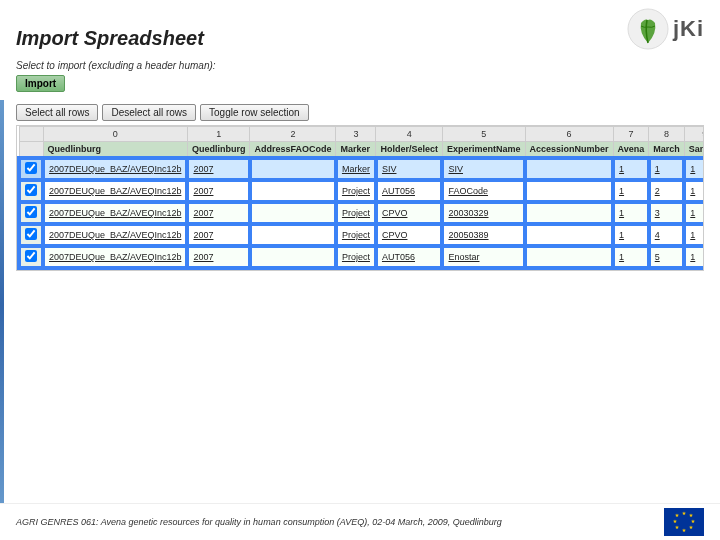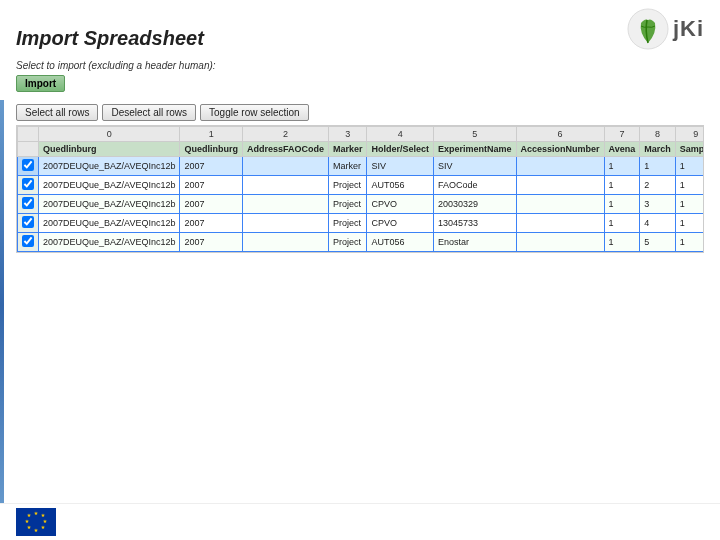--- a/index.html
+++ b/index.html
@@ -119,23 +119,24 @@
       font-weight: bold;
       font-size: 9px;
       color: #222;
     }
     table thead tr.col-fields th:first-child {
       background: #e8e8e8;
     }
 
     
     table tbody tr td {
-      border: 1px solid #3b82f6;
+      border: 4px solid #3b82f6;
       padding: 2px 4px;
       color: #222;
+      text-decoration: underline;
     }
     table tbody tr:nth-child(odd) td {
       background: #f9fff9;
     }
     table tbody tr:nth-child(even) td {
       background: #fff;
     }
     table tbody tr td:first-child {
       background: #e8f0e8;
       text-align: center;
@@ -300,21 +301,21 @@
             <td>3</td>
             <td>1</td>
           </tr>
           <tr>
             <td><input type="checkbox" checked="" style=""></td>
             <td>2007DEUQue_BAZ/AVEQInc12b</td>
             <td>2007</td>
             <td></td>
             <td>Project</td>
             <td>CPVO</td>
-            <td>13045733</td>
+            <td>20050389</td>
             <td></td>
             <td>1</td>
             <td>4</td>
             <td>1</td>
           </tr>
           <tr>
             <td><input type="checkbox" checked="" style=""></td>
             <td>2007DEUQue_BAZ/AVEQInc12b</td>
             <td>2007</td>
             <td></td>
@@ -325,20 +326,21 @@
             <td>1</td>
             <td>5</td>
             <td>1</td>
           </tr>
         </tbody>
     </table>
   </div>
 </div>
 
 <div id="footer">
+  <span class="footer-text">AGRI GENRES 061: Avena genetic resources for quality in human consumption (AVEQ), 02-04 March, 2009, Quedlinburg</span>
 
   <svg class="eu-flag" viewBox="0 0 40 28" xmlns="http://www.w3.org/2000/svg">
     <rect width="40" height="28" fill="#003399"></rect>
 
     <g fill="#FFCC00" font-size="5" text-anchor="middle">
       <text x="20" y="7">★</text>
       <text x="20" y="24">★</text>
       <text x="11" y="15">★</text>
       <text x="29" y="15">★</text>
       <text x="13" y="9">★</text>

